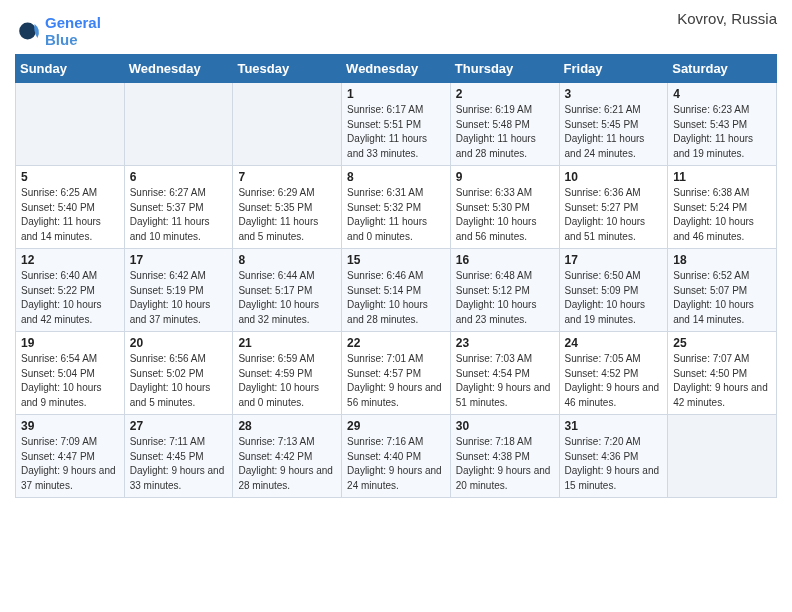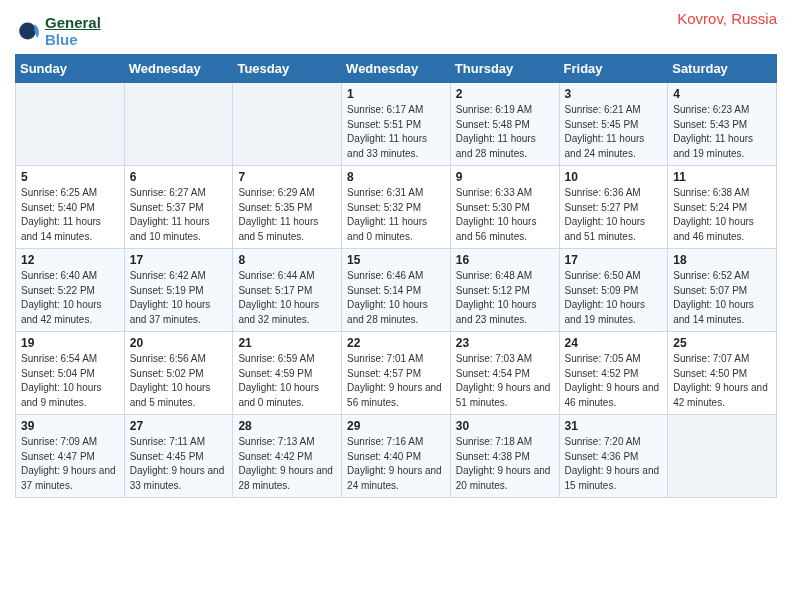--- a/index.html
+++ b/index.html
@@ -33,21 +33,21 @@
     .title-area {
       text-align: right;
     }
     .month-title {
       font-size: 32px;
       font-weight: bold;
       color: #222;
     }
     .location {
       font-size: 15px;
-      color: #ef4444;
+      color: #404040;
     }
     table {
       width: 100%;
       border-collapse: collapse;
       table-layout: fixed;
     }
     thead tr {
       background-color: #2c6fad;
       color: white;
     }
@@ -91,21 +91,21 @@
 <body>
 
 <div class="container">
   <div class="header-row">
     <div class="logo">
       <svg class="logo-icon" viewBox="0 0 40 40" xmlns="http://www.w3.org/2000/svg">
         <circle cx="18" cy="20" r="12" fill="#1a3a5c"></circle>
         <path d="M28 10 Q38 18 32 30 Q26 20 28 10Z" fill="#4a90d9"></path>
       </svg>
       <div>
-        <div style="font-size:15px;font-weight:bold;color:#14532d;text-decoration:underline;">General</div>
+        <div style="font-size:15px;font-weight:bold;color:#3b82f6;">General</div>
         <div style="font-size:15px;font-weight:bold;color:#4a90d9;">Blue</div>
       </div>
     </div>
     <div class="title-area">
       <div class="location">Kovrov, Russia</div>
     </div>
   </div>
 
   <table>
     <thead>

